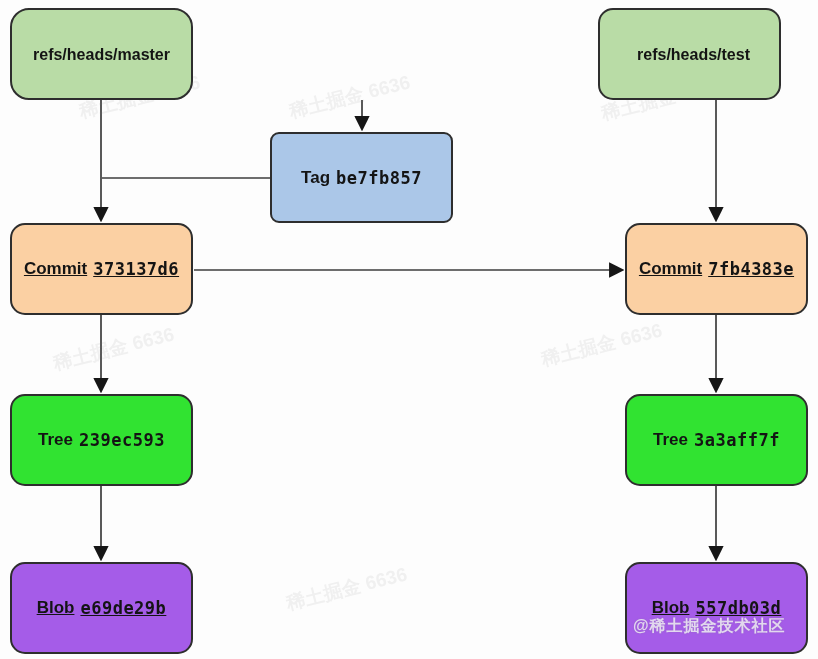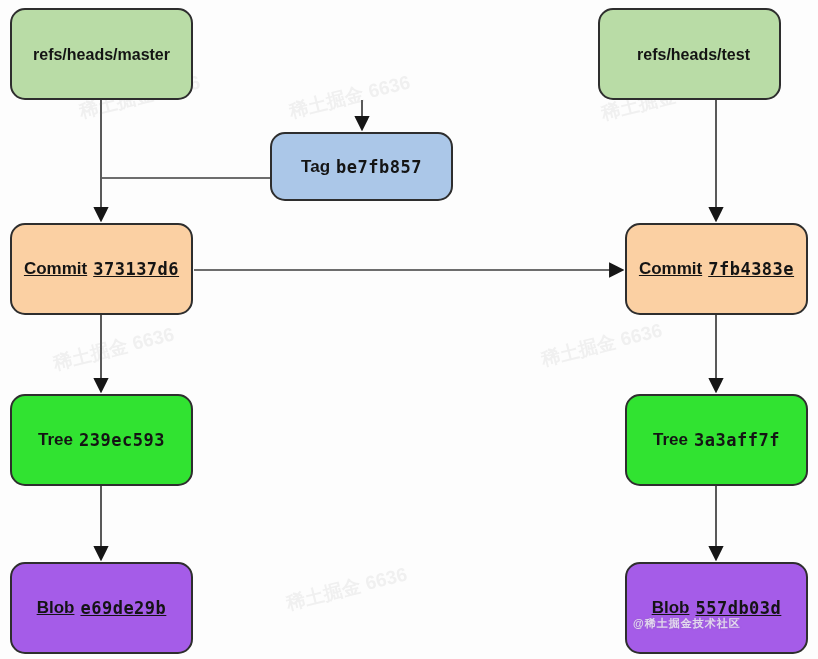--- a/index.html
+++ b/index.html
@@ -54,21 +54,21 @@
     transform: rotate(-14deg);
     white-space: nowrap;
     z-index: 1;
     pointer-events: none;
   }
 
   .wm-credit {
     position: absolute;
     left: 633px;
     top: 616px;
-    font-size: 11px;
+    font-size: 16px;
     font-weight: bold;
     letter-spacing: 1px;
     color: rgba(238, 236, 243, 0.85);
     text-shadow: 0 0 2px rgba(130, 125, 140, 0.35);
     white-space: nowrap;
     z-index: 3;
   }
 </style>
 </head>
 <body>
@@ -94,32 +94,32 @@
       <path d="M716,100 L716,220" marker-end="url(#ah)"></path>
       <path d="M270,178 L102,178"></path>
       <path d="M194,270 L622,270" marker-end="url(#ah)"></path>
       <path d="M101,315 L101,391" marker-end="url(#ah)"></path>
       <path d="M716,315 L716,391" marker-end="url(#ah)"></path>
       <path d="M101,486 L101,559" marker-end="url(#ah)"></path>
       <path d="M716,486 L716,559" marker-end="url(#ah)"></path>
     </g>
   </svg>
 
-  <div class="node ref" style="left:10px; top:8px;">
+  <div class="node ref" style="left:10px; top:8px;border-radius:19px;">
     <div class="ref-lines">
       <div>refs/heads/master</div>
     </div>
   </div>
   <div class="node ref" style="left:598px; top:8px;padding-left:8px;">
     <div class="ref-lines">
       <div>refs/heads/test</div>
     </div>
   </div>
 
-  <div class="node tag" style="left:270px; top:132px; height:69px;">
+  <div class="node tag" style="left:270px; top:132px; height:91px;border-radius:9px;">
     <span class="lbl">Tag</span>
     <span class="hash">be7fb857</span>
   </div>
 
   <div class="node commit" style="left:10px; top:223px;">
     <span class="lbl">Commit</span>
     <span class="hash">373137d6</span>
   </div>
   <div class="node commit" style="left:625px; top:223px;">
     <span class="lbl">Commit</span>

